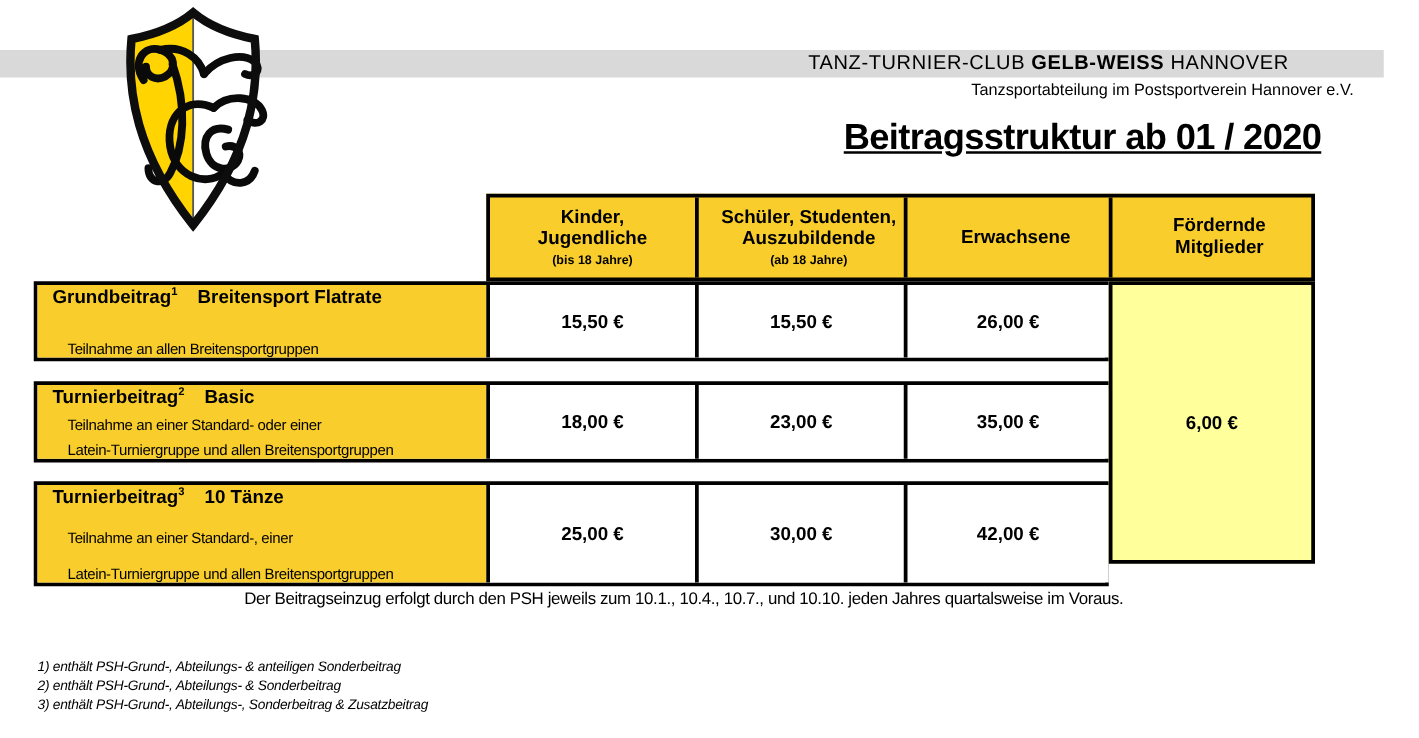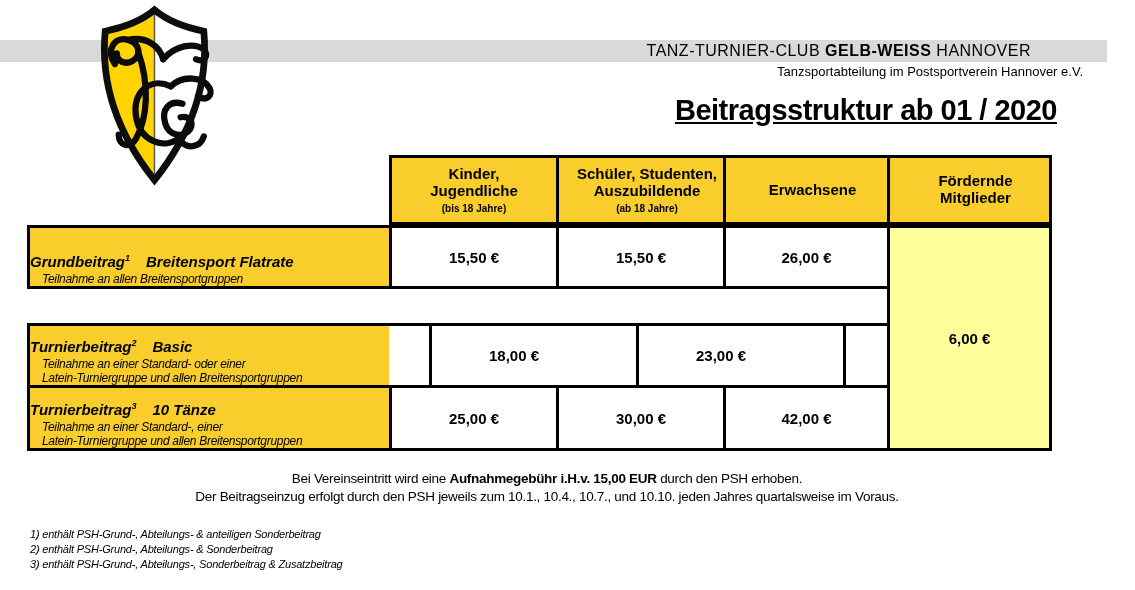--- a/index.html
+++ b/index.html
@@ -22,23 +22,23 @@
          border:3px solid var(--border);box-sizing:border-box;background:var(--gold);}
   .th{flex:0 0 auto;display:flex;flex-direction:column;justify-content:center;
       text-align:center;font-weight:bold;font-size:15px;line-height:1.12;box-sizing:border-box;}
   .th + .th{border-left:3px solid var(--border);padding-left:12px;}
   .th .note{font-size:10px;margin-top:3px;}
   .th span:empty{display:none;}
   .w1{width:164px;} .w2{width:167px;} .w3{width:164px;} .w4{flex:1 1 auto;}
 
   .trow{position:absolute;left:27px;width:860px;display:flex;border:3px solid var(--border);
         box-sizing:border-box;background:#fff;}
-  .row1{top:225px;height:64px;} .row2{top:323px;height:65px;gap:40px;} .row3{top:385px;height:66px;}
-  .tlabel{flex:0 0 359px;background:var(--gold);display:flex;flex-direction:column;justify-content:flex-end;
-          padding-left:0;box-sizing:border-box;font-style:italic;}
+  .row1{top:225px;height:64px;} .row2{top:305px;height:65px;} .row3{top:385px;height:84px;}
+  .tlabel{flex:0 0 359px;background:var(--gold);display:flex;flex-direction:column;justify-content:space-between;
+          padding-left:12px;box-sizing:border-box;}
   .tlabel .name-line{font-size:15px;font-weight:bold;line-height:1.25;}
   .tlabel .name-line sup{font-size:9px;}
   .tlabel .variant{margin-left:16px;}
   .tlabel .desc{font-size:12px;letter-spacing:-.3px;line-height:1.18;margin-left:12px;}
   .tlabel .desc:empty{display:none;}
   .tval{flex:0 0 167px;display:flex;align-items:center;justify-content:center;
         font-size:15px;font-weight:bold;border-left:3px solid var(--border);box-sizing:border-box;background:#fff;}
   .tval.last{flex:0 0 164px;}
   .merged{position:absolute;left:887px;top:225px;width:165px;height:226px;background:var(--light-yellow);
           border:3px solid var(--border);box-sizing:border-box;display:flex;align-items:center;justify-content:center;
@@ -131,21 +131,20 @@
       <div class="desc">Latein-Turniergruppe und allen Breitensportgruppen</div>
     </div>
     <div class="tval">25,00 €</div>
     <div class="tval">30,00 €</div>
     <div class="tval last">42,00 €</div>
   </div>
 
   <div class="merged">6,00 €</div>
 
   <div class="footer">
-    <p><span>Bei Vereinseintritt wird eine </span><b>Aufnahmegebühr i.H.v. 15,00 EUR</b><span> durch den PSH erhoben.</span></p>
     <p>Der Beitragseinzug erfolgt durch den PSH jeweils zum 10.1., 10.4., 10.7., und 10.10. jeden Jahres quartalsweise im Voraus.</p>
   </div>
 
   <div class="footnotes">
     <div>1) enthält PSH-Grund-, Abteilungs- &amp; anteiligen Sonderbeitrag</div>
     <div>2) enthält PSH-Grund-, Abteilungs- &amp; Sonderbeitrag</div>
     <div>3) enthält PSH-Grund-, Abteilungs-, Sonderbeitrag &amp; Zusatzbeitrag</div>
   </div>
 
 </div>

